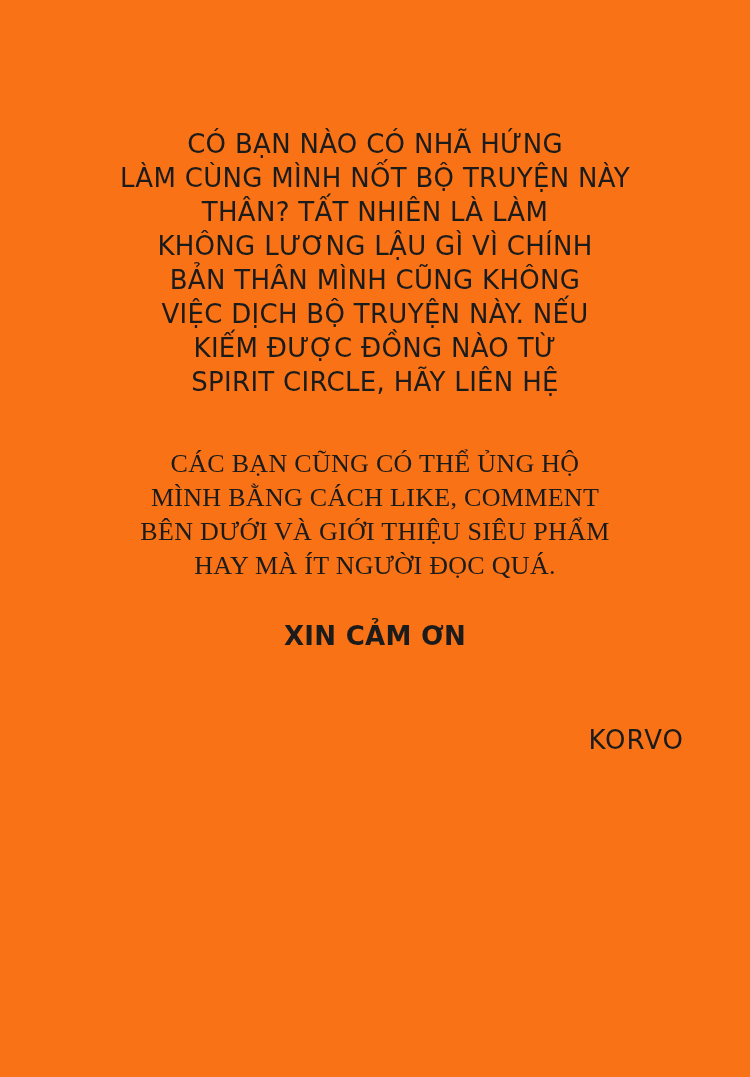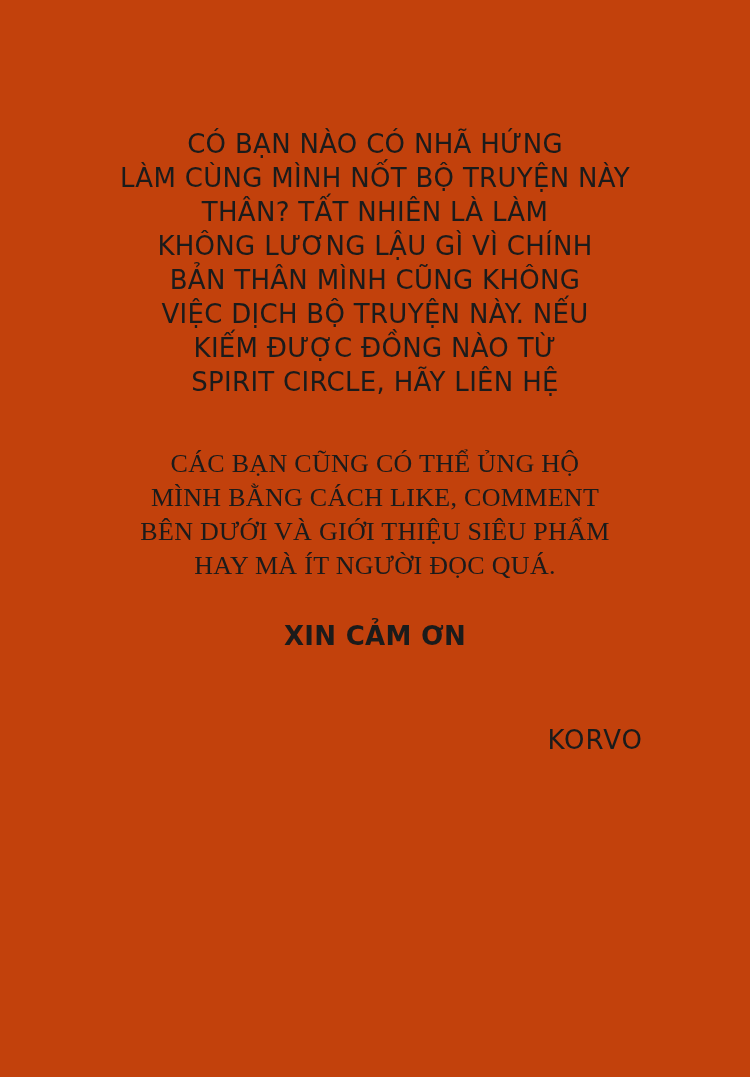--- a/index.html
+++ b/index.html
@@ -5,21 +5,21 @@
   html, body {
     margin: 0;
     padding: 0;
     background: #e8e8e8;
   }
   .page {
     position: relative;
     width: 750px;
     height: 1077px;
     margin: 0 auto;
-    background: #c2410c;
+    background: #f97316;
     overflow: hidden;
     font-family: "DejaVu Sans", "Liberation Sans", sans-serif;
     color: #1b1b1b;
   }
   .note-block {
     padding-top: 127px;
     text-align: center;
     font-size: 26px;
     line-height: 34px;
     letter-spacing: 0.3px;
@@ -31,21 +31,21 @@
     margin-top: 48px;
     font-family: Liberation Serif, serif;
   }
   .thanks-line {
     margin-top: 36px;
     font-weight: bold;
   }
   .signature-line {
     margin-top: 70px;
     text-align: right;
-    padding-right: 107px;
+    padding-right: 66px;
     letter-spacing: 1px;
   }
 </style>
 </head>
 <body>
 
 <div class="page">
   <div class="note-block">
 
     <div class="paragraph-1">

